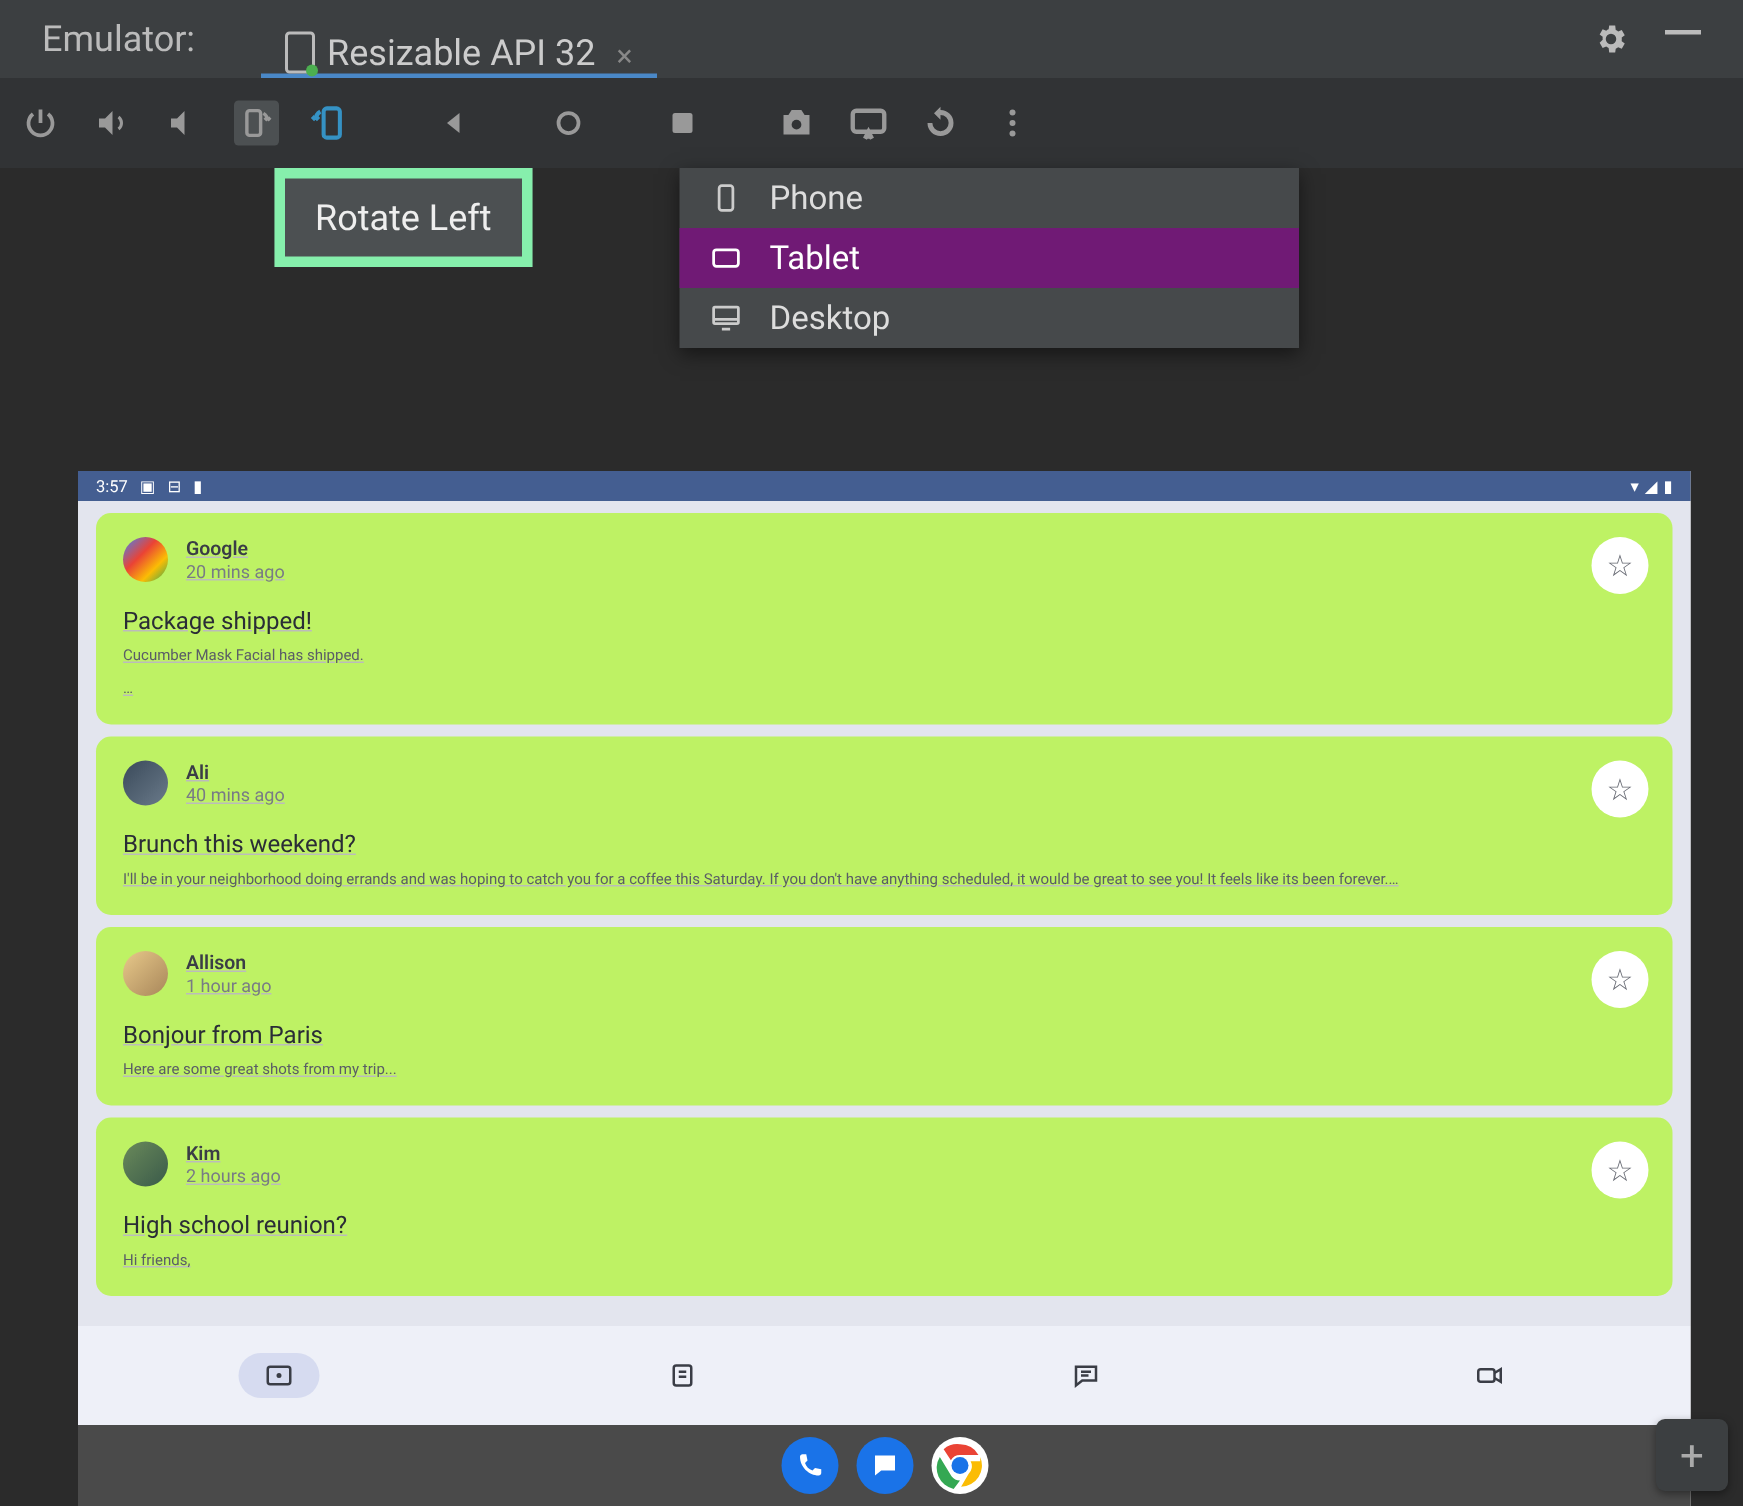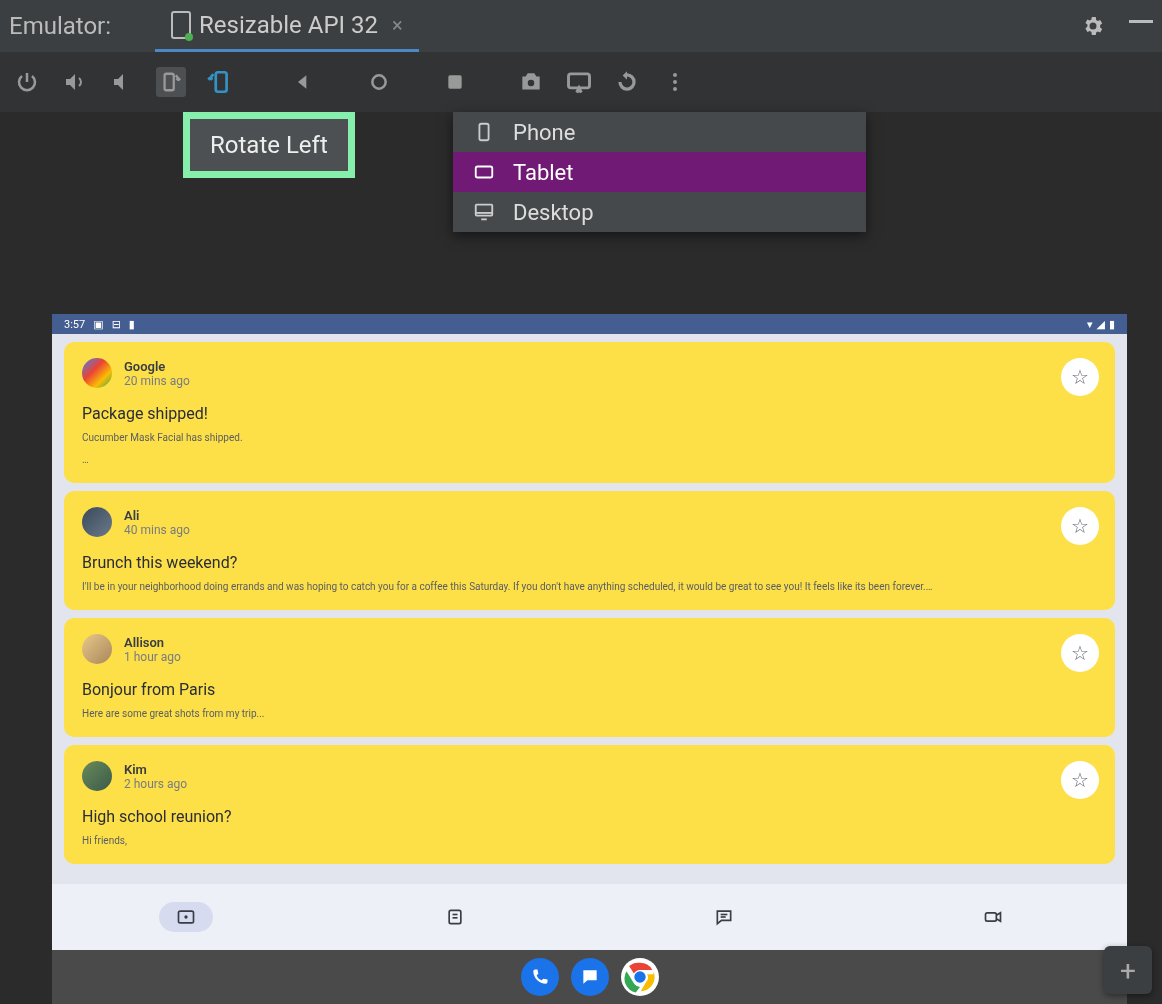--- a/index.html
+++ b/index.html
@@ -1,21 +1,21 @@
 <!DOCTYPE html>
 <html><head>
 <meta charset="utf-8">
 <style>
 * { margin:0; padding:0; box-sizing:border-box; font-family:-apple-system,BlinkMacSystemFont,"Segoe UI",Roboto,sans-serif; }
 body { background:#2b2b2b; width:1162px; height:1004px; overflow:hidden; position:relative; color:#bbb; }
 
 
-.titlebar { height:52px; display:flex; align-items:center; padding:0 9px; background:#3c3f41; position:relative; }
+.titlebar { height:52px; display:flex; align-items:center; padding:0 28px; background:#3c3f41; position:relative; }
 .titlebar .label { font-size:24px; color:#bbb; }
-.tab { display:flex; align-items:center; gap:8px; margin-left:44px; padding:0 16px; height:52px; border-bottom:3px solid #4a88c7; }
+.tab { display:flex; align-items:flex-end; gap:8px; margin-left:44px; padding:0 16px; height:52px; border-bottom:3px solid #4a88c7; }
 .tab .tab-title { font-size:24px; color:#ccc; }
 .tab .device-icon { width:20px; height:28px; border:2px solid #bbb; border-radius:3px; position:relative; }
 .tab .device-icon::after { content:""; position:absolute; right:-4px; bottom:-4px; width:8px; height:8px; background:#4caf50; border-radius:50%; }
 .tab .close { font-size:20px; color:#888; margin-left:6px; }
 .titlebar .spacer { flex:1; }
 .gear { width:24px; height:24px; margin-right:24px; }
 .minimize { width:24px; height:3px; background:#bbb; margin-bottom:10px; }
 
 
 .toolbar { height:60px; background:#313335; display:flex; align-items:center; padding:0 12px; gap:18px; }
@@ -34,21 +34,21 @@
 
 
 .emulator-area { position:absolute; left:52px; top:314px; width:1075px; height:690px; background:#fff; }
 
 
 .statusbar { height:20px; background:#445e91; color:#fff; font-size:11px; display:flex; align-items:center; padding:0 12px; gap:8px; }
 .statusbar .right { margin-left:auto; display:flex; gap:4px; align-items:center; }
 
 
 .app { height:550px; background:#e3e5ee; overflow:hidden; padding:0 12px; }
-.card { background:#fde047; border-radius:10px; margin:8px 0; padding:16px 18px; position:relative; }
+.card { background:#bef264; border-radius:10px; margin:8px 0; padding:16px 18px; position:relative;text-decoration:underline; }
 .card-head { display:flex; align-items:center; gap:12px; }
 .avatar { width:30px; height:30px; border-radius:50%; background:#8ab4f8; flex-shrink:0; }
 .avatar.a1 { background:linear-gradient(135deg,#4285f4 0%,#ea4335 40%,#fbbc04 70%,#34a853 100%); }
 .avatar.a2 { background:linear-gradient(135deg,#3a4a5a,#6a7a8a); }
 .avatar.a3 { background:linear-gradient(135deg,#e8c98a,#a8865a); }
 .avatar.a4 { background:linear-gradient(135deg,#6a8a5a,#3a5a4a); }
 .sender-block { display:flex; flex-direction:column; }
 .sender { font-size:13px; font-weight:600; color:#3a3d46; }
 .time { font-size:12px; color:#787b85; }
 .star { position:absolute; right:16px; top:16px; width:38px; height:38px; border-radius:50%; background:#fff; display:flex; align-items:center; justify-content:center; color:#6a6d76; font-size:20px; }

